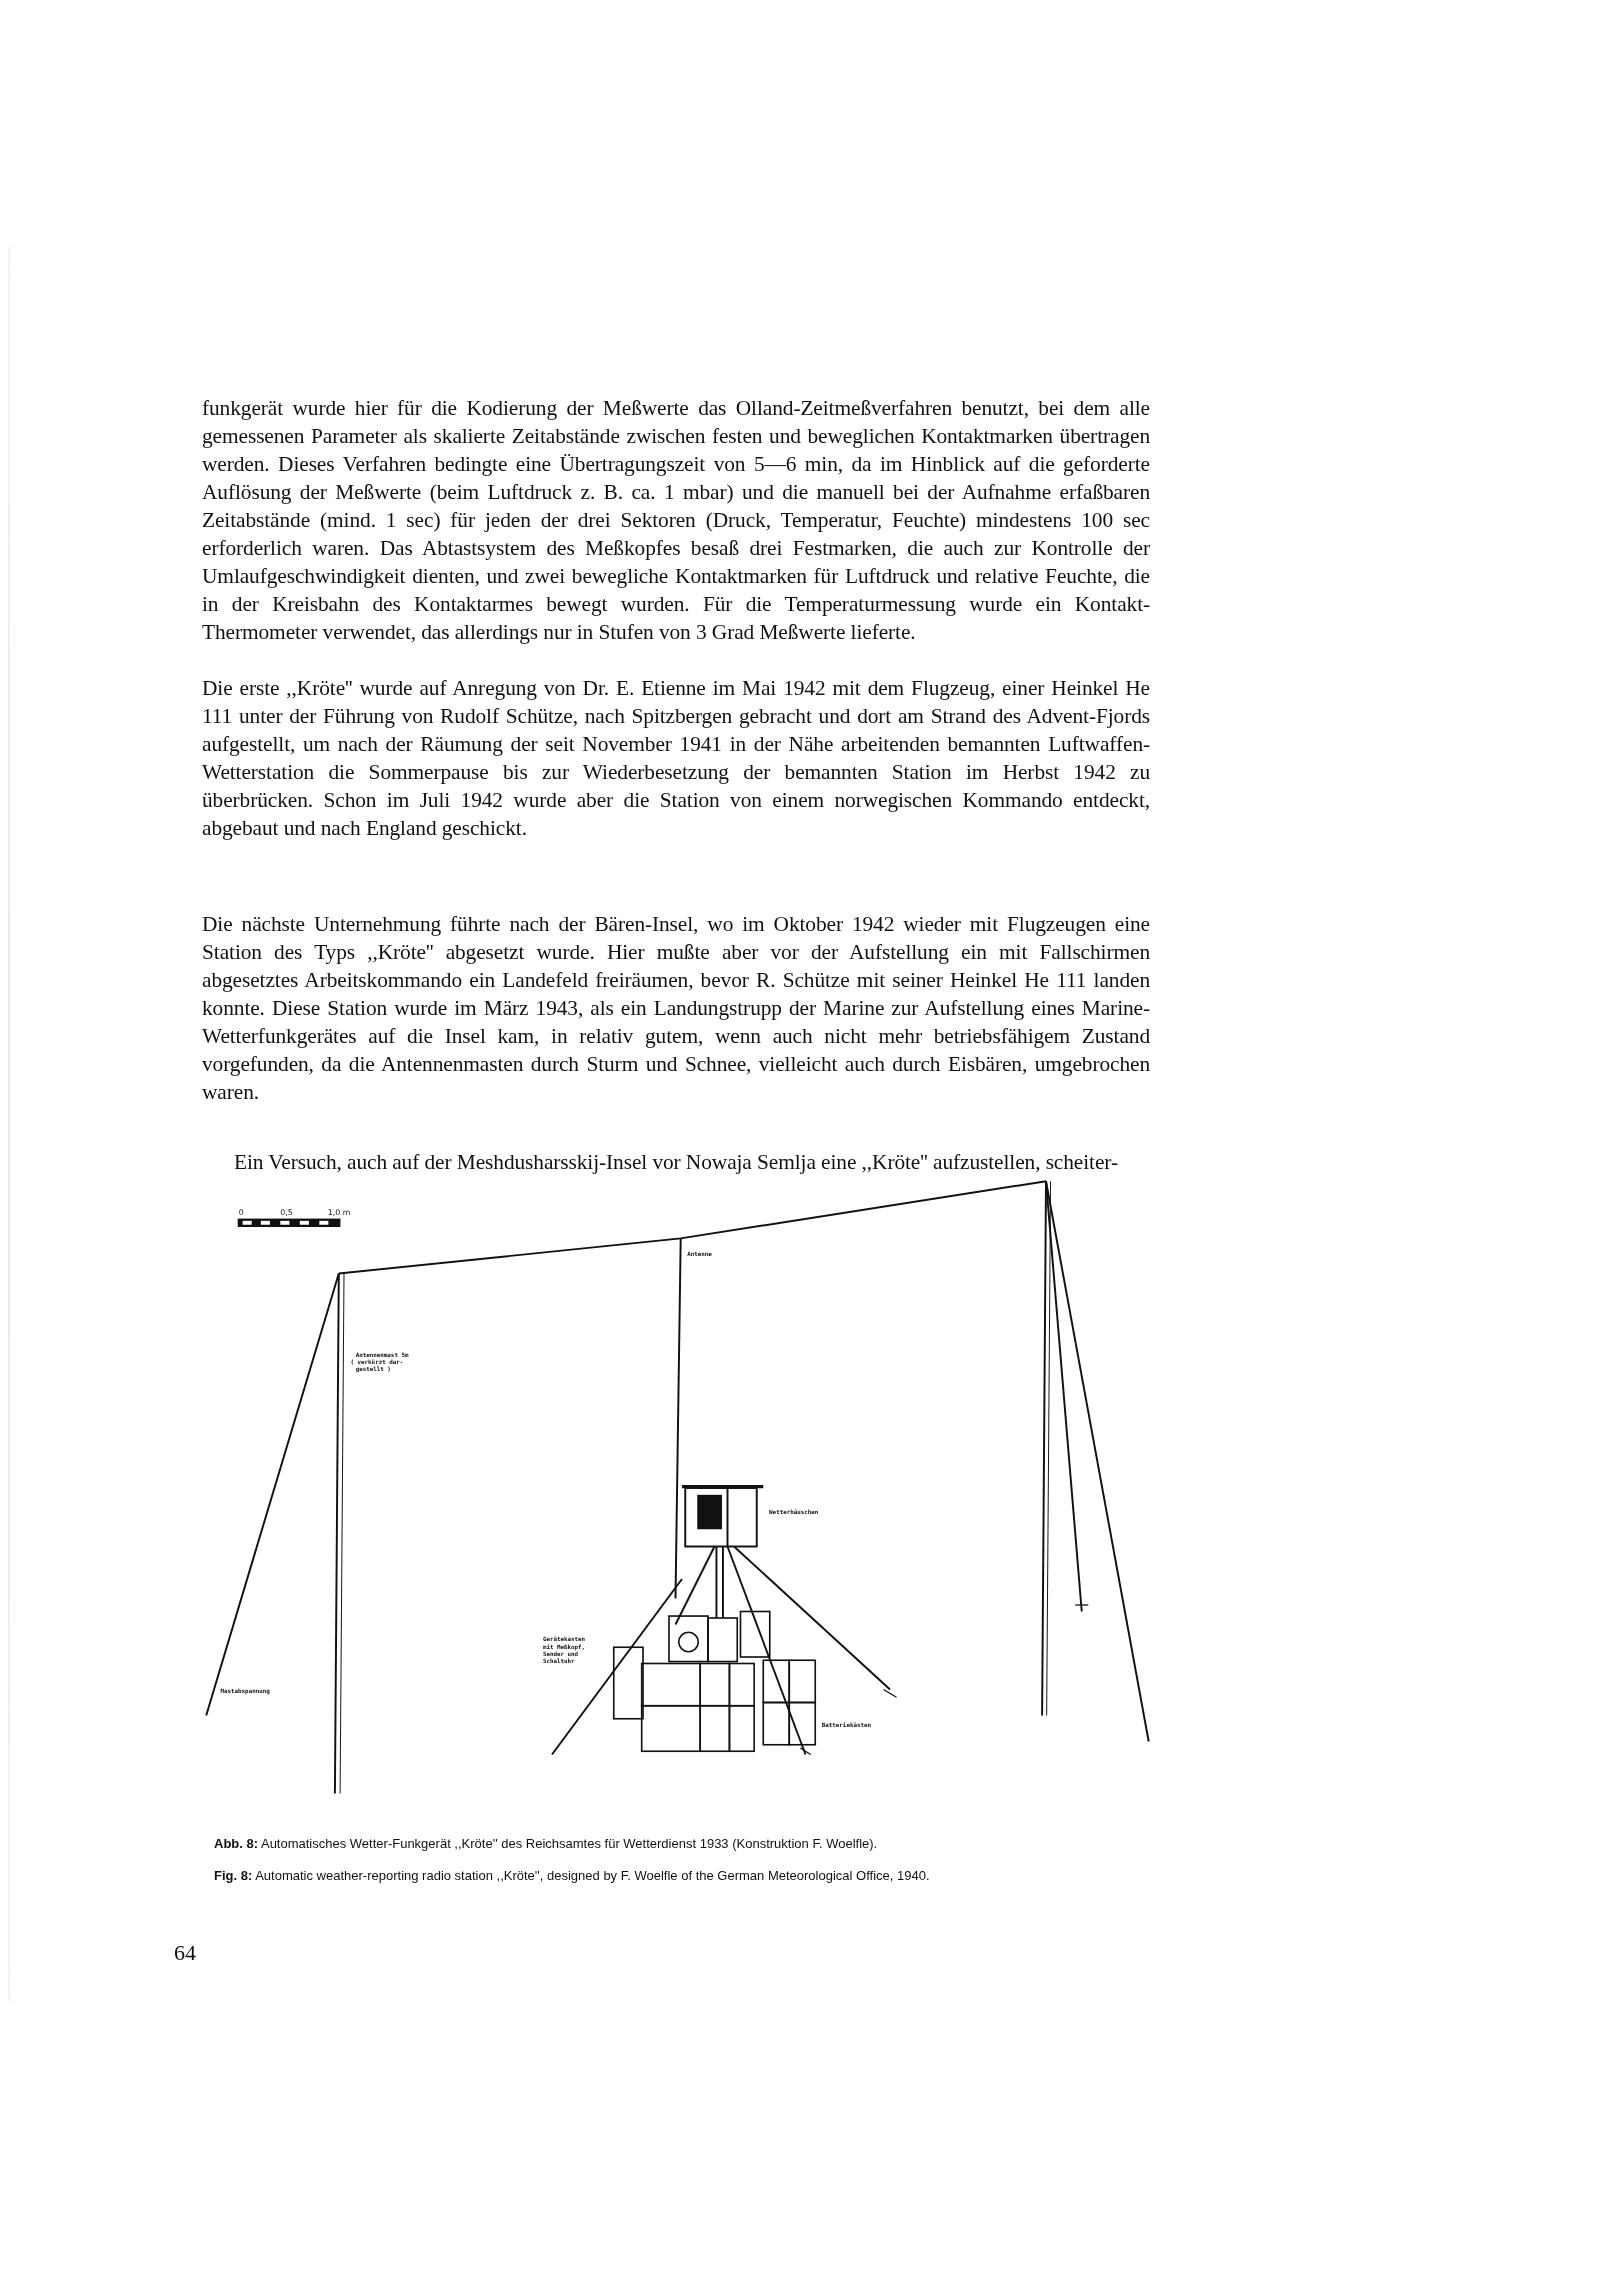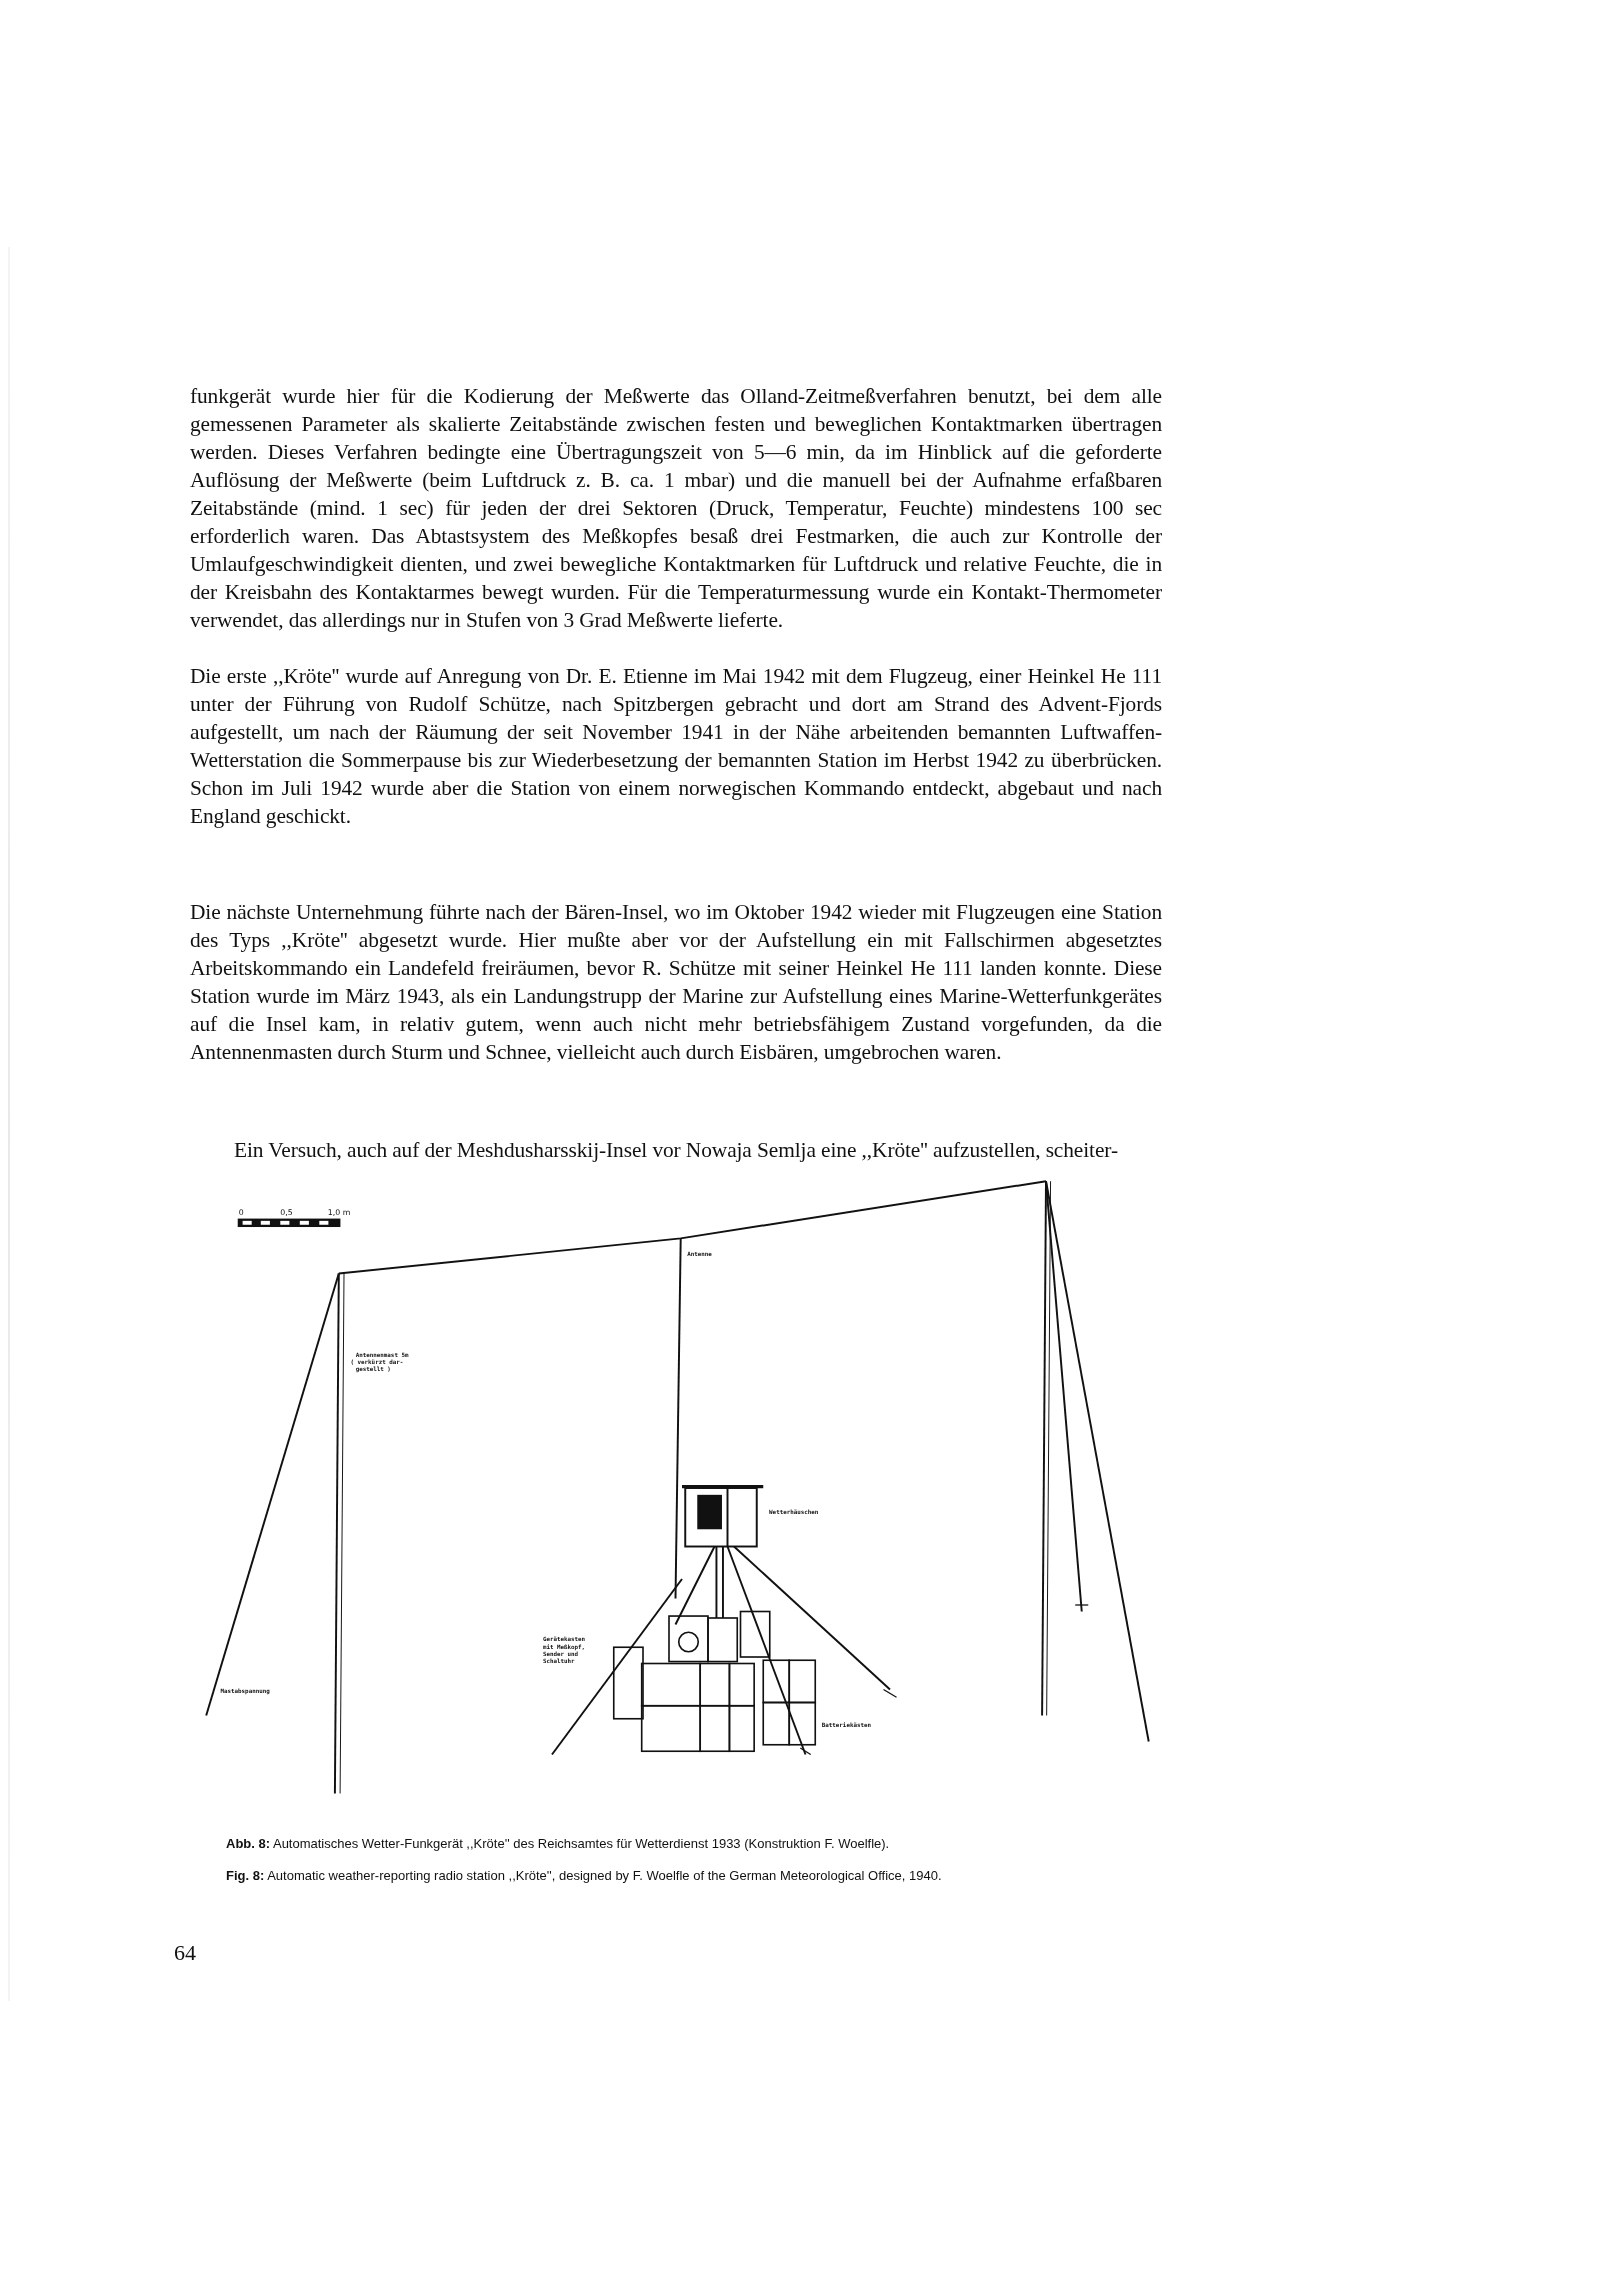--- a/index.html
+++ b/index.html
@@ -2,31 +2,31 @@
 <html style="font-size:10.4px"><head>
 <meta charset="utf-8">
 <style>
   html, body { margin: 0; padding: 0; background: #ffffff; }
   body { width: 1621px; height: 2284px; position: relative; overflow: hidden;
          font-family: "Liberation Serif", "DejaVu Serif", serif; color: #111; }
   .page-edge { position: absolute; left: 7.8px; top: 247px; width: 1.9px; height: 1754px;
                background: linear-gradient(#f4f4f4, #e8e8e8, #f4f4f4); }
   .body-text { position: absolute; left: 190px; width: 972px; font-size: 21.4px; line-height: 28px;
                text-align: justify; letter-spacing: -0.1px; }
-  .body-text p { margin: 0; }
+  .body-text p { margin: 12px; }
   #p1 { top: 382px; }
   #p2 { top: 662px; }
   #p3 { top: 898px; }
   #p4 { top: 1136px; text-align: center; white-space: nowrap; }
   .figure { position: absolute; left: 188px; top: 1176px; width: 988px; height: 637px; }
   .figure svg { width: 100%; height: 100%; }
   .fig-label { font-family: "DejaVu Sans Mono", monospace; font-weight: bold; font-size: 9px; fill: #111; }
   .scale-label { font-family: "DejaVu Sans", sans-serif; font-size: 12px; fill: #111; }
   .caption { position: absolute; left: 214px; font-family: "Liberation Sans", sans-serif; font-size: 13px; color: #111; white-space: nowrap; }
-  .caption b { font-weight: bold; margin-left: 12px; }
+  .caption b { font-weight: bold; }
   #cap-de { top: 1836px; }
   #cap-en { top: 1868px; }
   .page-number { position: absolute; left: 174px; top: 1940px; font-size: 22px; }
 </style>
 </head>
 <body>
 
 <div class="page-edge"></div>
 
 <div class="body-text" id="p1">

